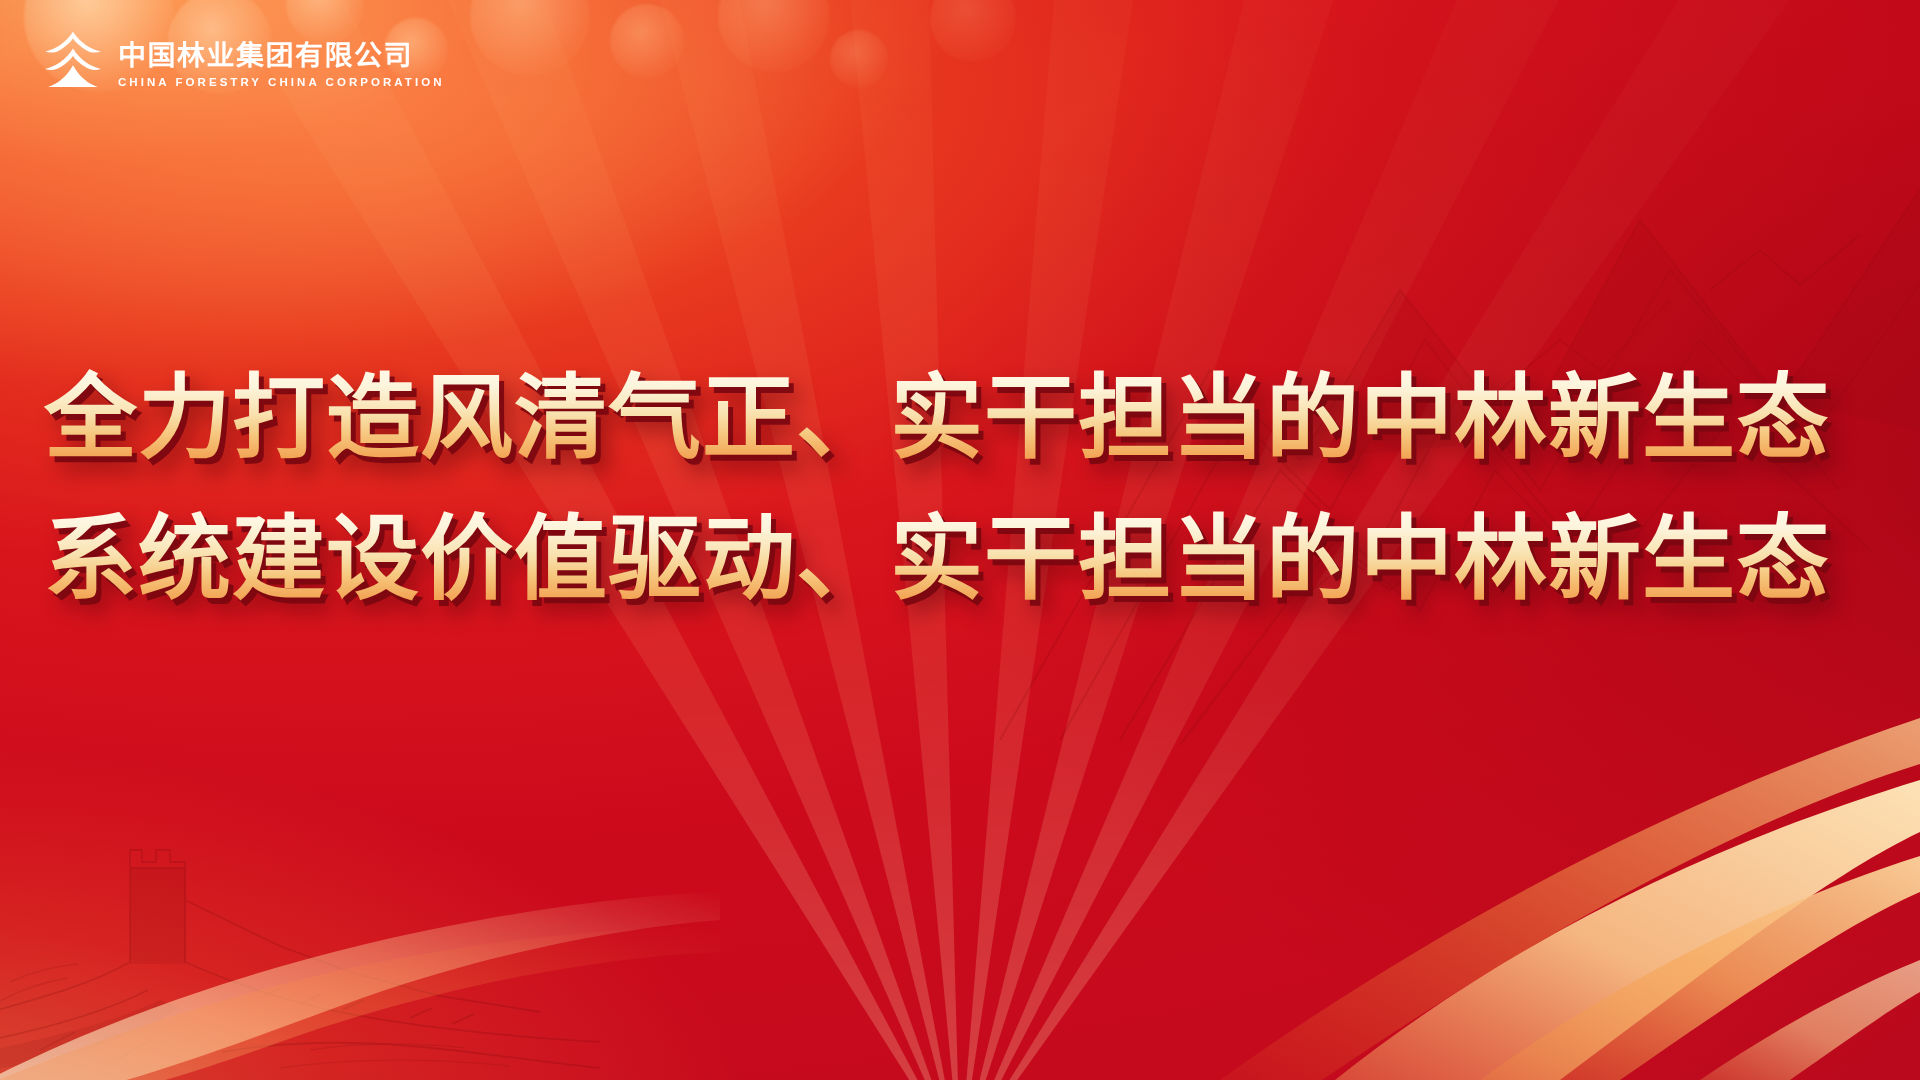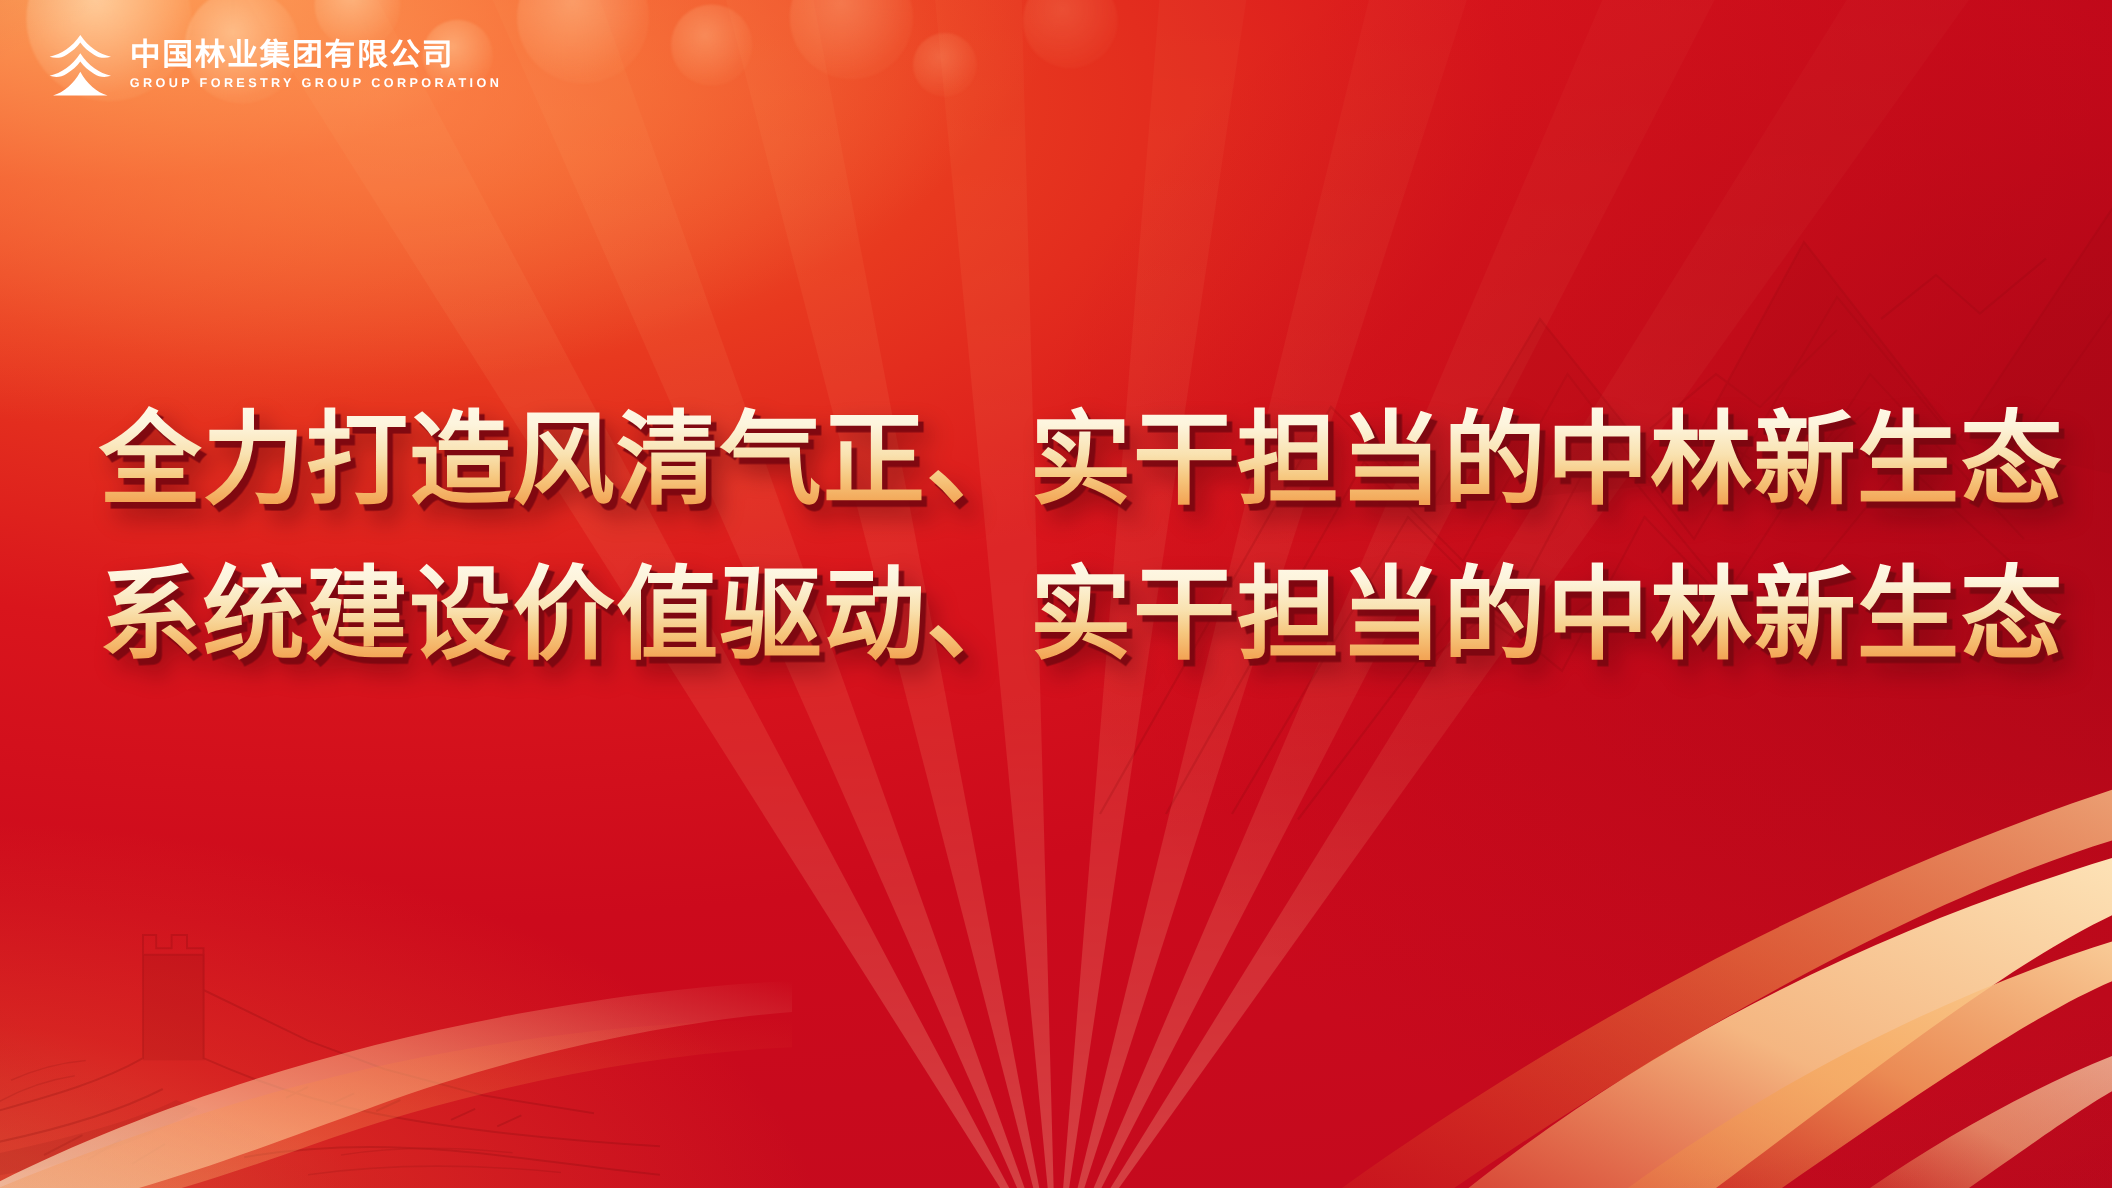--- a/index.html
+++ b/index.html
@@ -65,21 +65,21 @@
   
   .ribbons { position: absolute; right: 0; bottom: 0; width: 1000px; height: 420px; }
   .ribbon-left { position: absolute; left: -40px; bottom: -20px; width: 760px; height: 330px; }
 
   
   #logo {
     position: absolute;
     left: 42px;
     top: 28px;
     display: flex;
-    align-items: center;
+    align-items: flex-end;
     gap: 14px;
     z-index: 30;
   }
   #logo-mark { width: 62px; height: 62px; flex: 0 0 auto; display:block; }
   #logo-text { display: flex; flex-direction: column; justify-content: center; }
   #logo-cn {
     color: #ffffff;
     font-size: 28px;
     font-weight: 700;
     letter-spacing: 1.5px;
@@ -97,21 +97,21 @@
     white-space: nowrap;
   }
 
   
   #headline {
     position: absolute;
     left: 0;
     right: 0;
     top: 352px;
     z-index: 25;
-    text-align: right;
+    text-align: left;
     padding: 0 44px;
     box-sizing: border-box;
   }
   .hl-line {
     position: relative;
     display: block;
     font-family: "DejaVu Sans", "Liberation Sans", sans-serif;
     font-weight: 700;
     font-size: 93px;
     line-height: 133px;
@@ -267,21 +267,21 @@
 
         <path d="M50 6 C 62 24, 78 34, 95 38 C 86 41, 78 40, 70 35 C 62 30, 55 24, 50 17 C 45 24, 38 30, 30 35 C 22 40, 14 41, 5 38 C 22 34, 38 24, 50 6 Z"></path>
 
         <path d="M50 33 C 62 52, 78 62, 95 66 C 86 69, 78 68, 70 63 C 62 58, 55 52, 50 45 C 45 52, 38 58, 30 63 C 22 68, 14 69, 5 66 C 22 62, 38 52, 50 33 Z"></path>
 
         <path d="M50 60 C 60 78, 74 90, 90 95 L 10 95 C 26 90, 40 78, 50 60 Z"></path>
       </g>
     </svg>
     <div id="logo-text">
       <div id="logo-cn">中国林业集团有限公司</div>
-      <div id="logo-en">GROUP FORESTRY GROUP CORPORATION</div>
+      <div id="logo-en">CHINA FORESTRY CHINA CORPORATION</div>
     </div>
   </div>
 
   <div id="headline">
     <span class="hl-line">全力打造风清气正、实干担当的中林新生态</span>
     <span class="hl-line">系统建设价值驱动、实干担当的中林新生态</span>
   </div>
 
 </div>
 

